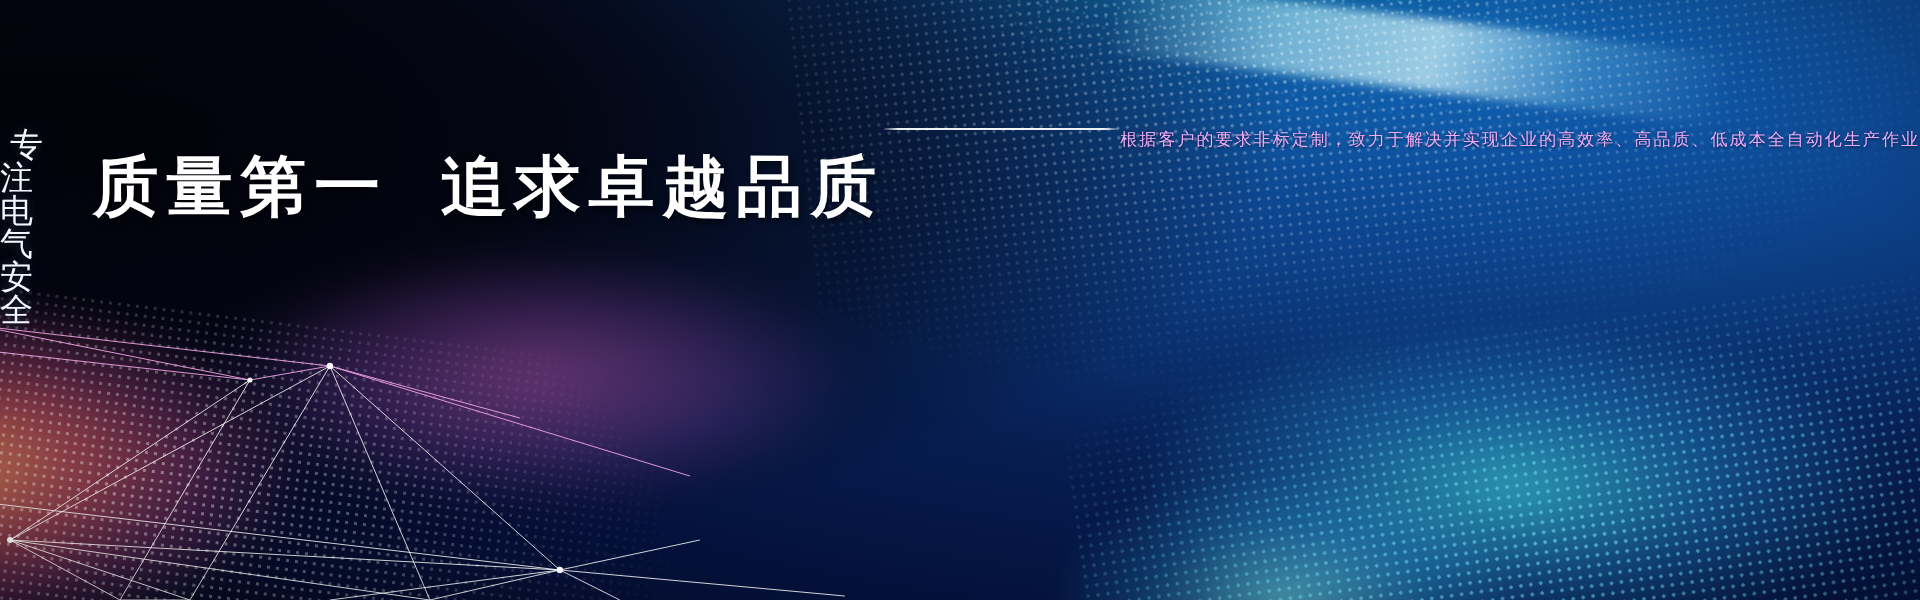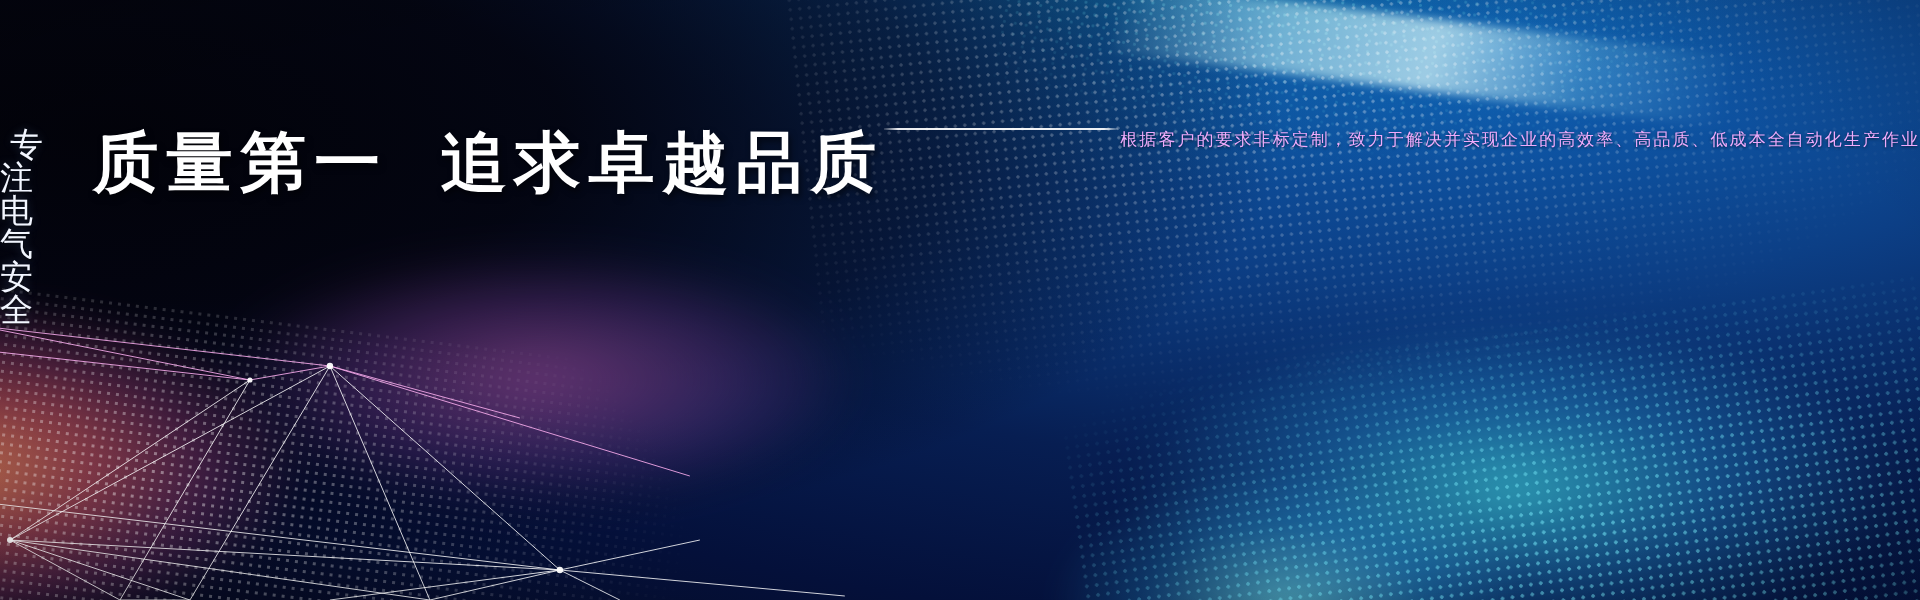--- a/index.html
+++ b/index.html
@@ -160,20 +160,21 @@
     text-indent:.12em;
     line-height:1.05;
     white-space:pre;
     background:linear-gradient(180deg,#ffffff 0%,#ffffff 42%,#e8ebf0 62%,#c3c8d2 88%,#aeb4c2 100%);
     -webkit-background-clip:text;
             background-clip:text;
     color:transparent;
     -webkit-text-fill-color:transparent;
     filter:drop-shadow(2px 4px 3px rgba(0,0,0,.55));
     margin-bottom:28px;
+    margin-top:24px;
   }
 
   .divider{
     width:740px; height:2px;
     background:linear-gradient(90deg, rgba(255,255,255,.15) 0%, rgba(255,255,255,.92) 6%, rgba(255,255,255,.95) 50%, rgba(255,255,255,.92) 94%, rgba(255,255,255,.15) 100%);
     margin-bottom:22px;
   }
 
   .subtitle{
     font-size:17px;

